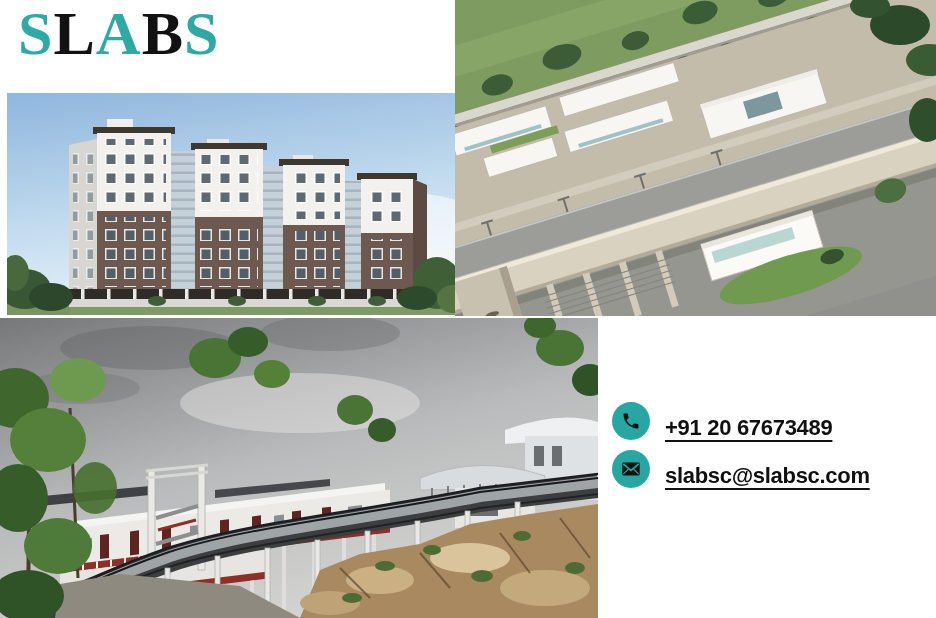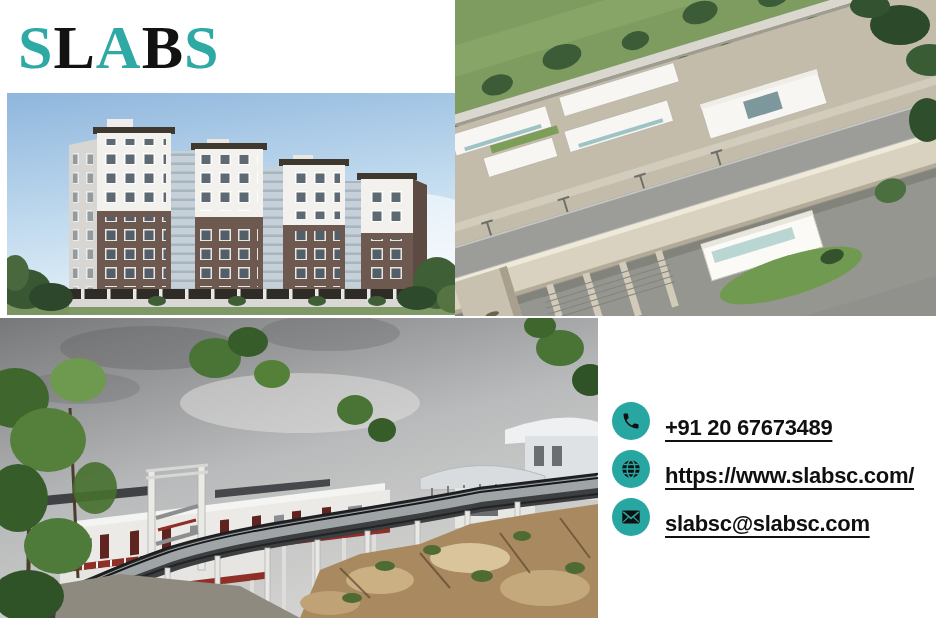--- a/index.html
+++ b/index.html
@@ -1,19 +1,19 @@
 <!DOCTYPE html>
 <html><head>
 <meta charset="utf-8">
 <style>
   html,body{margin:0;padding:0;background:#ffffff;}
   .canvas{position:relative;width:936px;height:618px;background:#ffffff;overflow:hidden;
           font-family:"Liberation Sans",sans-serif;}
   
-  .logo{position:absolute;left:18px;top:16px;font-family:"Liberation Serif",serif;
+  .logo{position:absolute;left:18px;top:2px;font-family:"Liberation Serif",serif;
         font-weight:700;font-size:62px;line-height:1;letter-spacing:1px;white-space:nowrap;}
   
   .photo{position:absolute;margin:0;padding:0;overflow:hidden;}
   .photo svg{display:block;width:100%;height:100%;}
   .photo-apartment{left:7px;top:93px;width:448px;height:222px;}
   .photo-campus{left:455px;top:0px;width:481px;height:316px;}
   .photo-walkway{left:0px;top:318px;width:598px;height:300px;}
   
   .contact{position:absolute;left:612px;top:402px;list-style:none;margin:0;padding:0;}
   .contact li{display:flex;align-items:center;gap:15px;height:38px;margin-bottom:10px;}
@@ -375,32 +375,20 @@
       <span class="badge" style="background-color: rgb(40, 167, 162);">
         <svg viewBox="0 0 24 24" width="20" height="20">
           <path fill="#111111" d="M6.62 10.79c1.44 2.83 3.76 5.14 6.59 6.59l2.2-2.21c.27-.27.67-.36 1.02-.24 1.12.37 2.33.57 3.57.57.55 0 1 .45 1 1V20c0 .55-.45 1-1 1-9.39 0-17-7.61-17-17 0-.55.45-1 1-1h3.5c.55 0 1 .45 1 1 0 1.25.2 2.45.57 3.57.11.35.03.74-.25 1.02l-2.2 2.2z"></path>
         </svg>
       </span>
       <a class="ctext">+91 20 67673489</a>
     </li>
     <li>
       <span class="badge" style="background-color: rgb(40, 167, 162);">
         <svg viewBox="0 0 24 24" width="22" height="22">
-          <circle cx="12" cy="12" r="9.5" fill="#111111"></circle>
-          <g stroke="#28a7a2" stroke-width="1.6" fill="none">
-            <ellipse cx="12" cy="12" rx="4.2" ry="9.5"></ellipse>
-            <path d="M2.5 12h19M4 7h16M4 17h16"></path>
-          </g>
-        </svg>
-      </span>
-      <a class="ctext">https://www.slabsc.com/</a>
-    </li>
-    <li>
-      <span class="badge" style="background-color: rgb(40, 167, 162);">
-        <svg viewBox="0 0 24 24" width="22" height="22">
           <rect x="2.5" y="5" width="19" height="14" rx="1.5" fill="#111111"></rect>
           <path d="M3.5 6.5 12 13.5 20.5 6.5" stroke="#28a7a2" stroke-width="1.8" fill="none"></path>
           <path d="M3.5 17.5 9.3 12M20.5 17.5 14.7 12" stroke="#28a7a2" stroke-width="1.2" fill="none"></path>
         </svg>
       </span>
       <a class="ctext">slabsc@slabsc.com</a>
     </li>
   </ul>
 
 </div>

